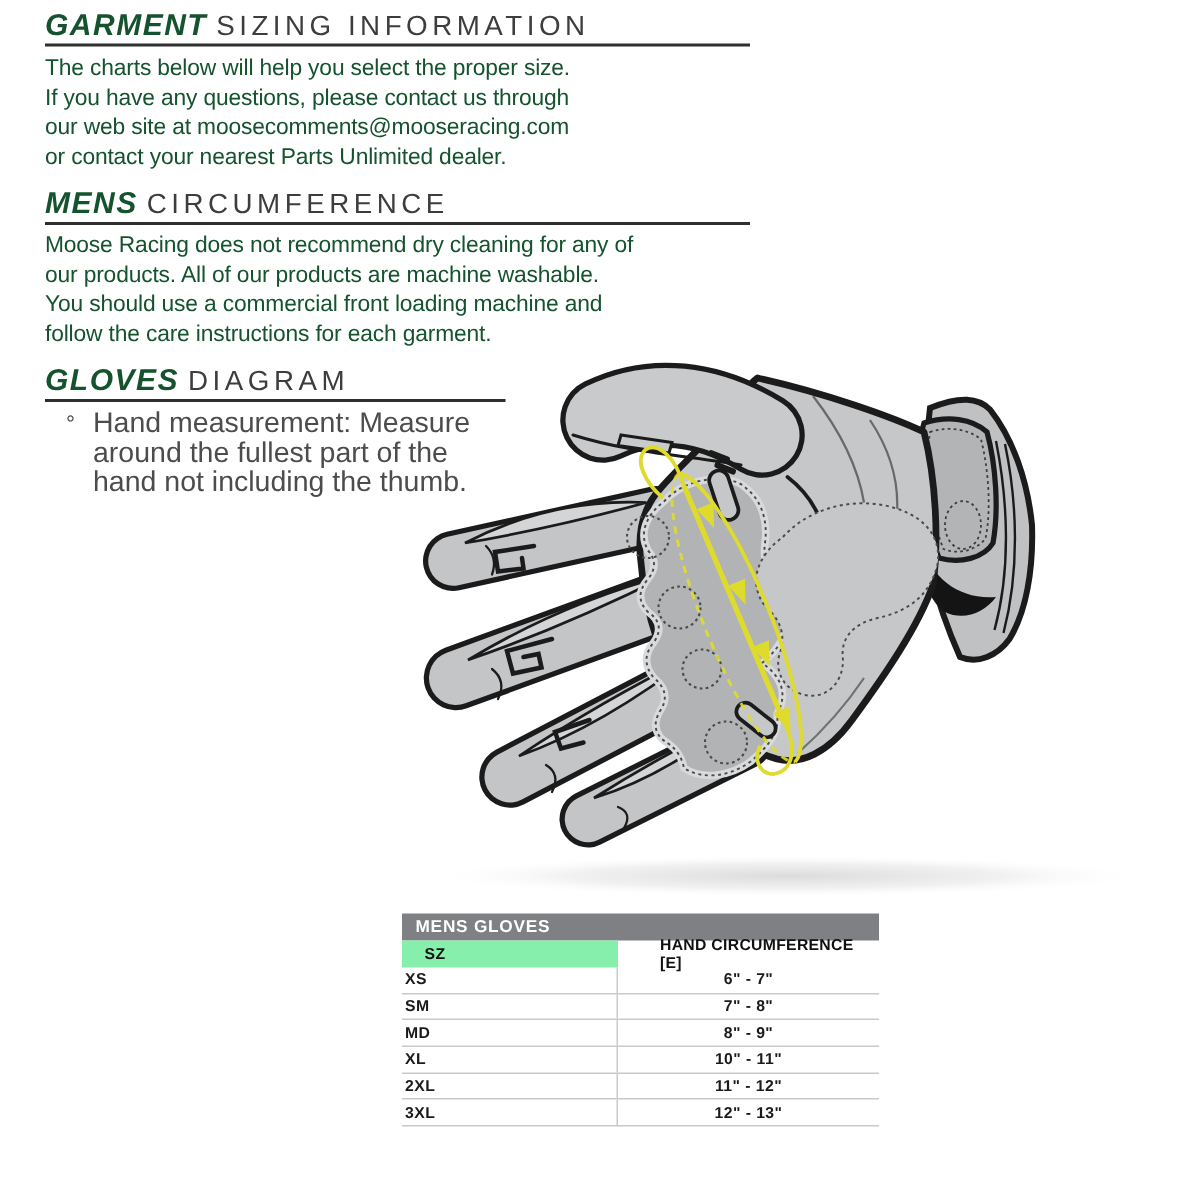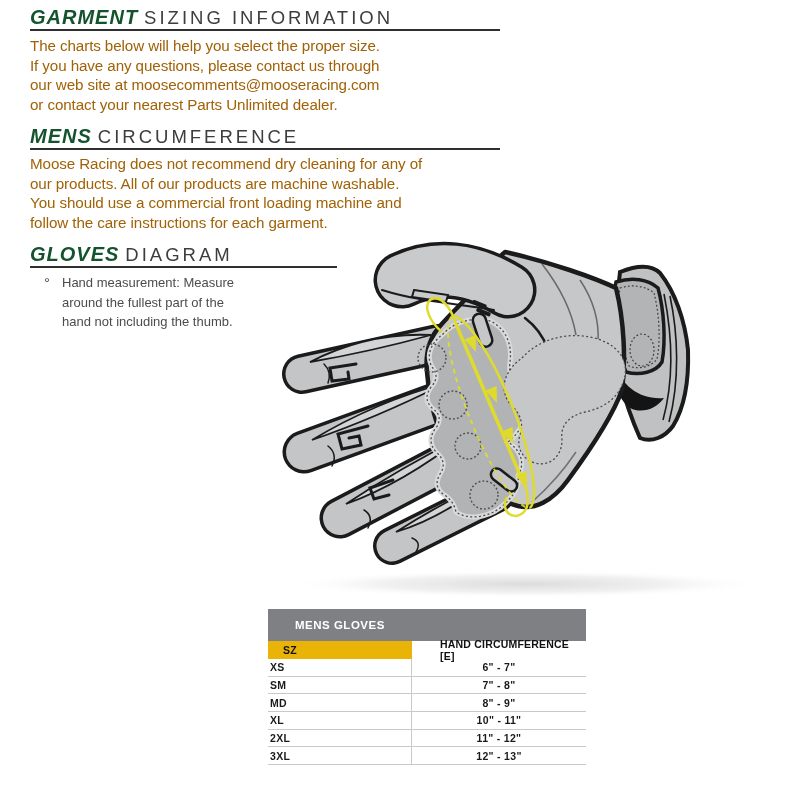--- a/index.html
+++ b/index.html
@@ -16,40 +16,40 @@
   }
   .head-light{
     font-weight:normal;font-size:18.5px;letter-spacing:3px;
     color:#3d3d3d;margin-left:6px;
   }
   .rule{left:30px;height:2px;background:#2f2f2f;}
   .rule-wide{width:470px;}
   .rule-narrow{width:307px;}
   
   .para{
-    left:30px;width:440px;font-size:15.2px;line-height:19.5px;color:#a16207;
+    left:30px;width:440px;font-size:15.2px;line-height:19.5px;color:#14532d;
     letter-spacing:-0.1px;white-space:pre-line;
   }
   .bullet-row{left:44px;width:300px;display:flex;}
   .bullet-marker{
     font-size:15px;color:#4c4c4c;line-height:19.5px;margin-right:12px;
   }
   .bullet-text{
-    font-size:13px;line-height:19.5px;color:#4c4c4c;white-space:pre-line;
+    font-size:19px;line-height:19.5px;color:#4c4c4c;white-space:pre-line;
   }
   
   #size-table{left:268px;top:609px;width:318px;}
   .t-title{
-    height:32px;background:#7e8083;color:#ffffff;font-weight:bold;font-size:11.5px;
-    letter-spacing:0.5px;display:flex;align-items:center;padding-left:27px;
+    height:18px;background:#7e8083;color:#ffffff;font-weight:bold;font-size:11.5px;
+    letter-spacing:0.5px;display:flex;align-items:center;padding-left:9px;
     box-sizing:border-box;
   }
   .t-subhead{display:flex;height:18px;}
   .t-subhead .c1{
-    width:144px;background:#eab308;display:flex;align-items:center;box-sizing:border-box;
+    width:144px;background:#86efac;display:flex;align-items:center;box-sizing:border-box;
   }
   .t-subhead .c1 span{display:block;width:40px;margin-left:2px;text-align:center;}
   .t-subhead .c2{flex:1;display:flex;align-items:center;justify-content:center;margin-left:28px;}
   .t-subhead span{font-weight:bold;font-size:10.5px;color:#111;letter-spacing:0.2px;}
   .trow{display:flex;height:17.7px;border-bottom:1px solid #c8c9cb;box-sizing:border-box;}
   .trow .c1{
     width:144px;border-right:1px solid #c8c9cb;box-sizing:border-box;
     display:flex;align-items:center;
   }
   .trow .c1 span{display:block;width:40px;margin-left:2px;text-align:left;}

